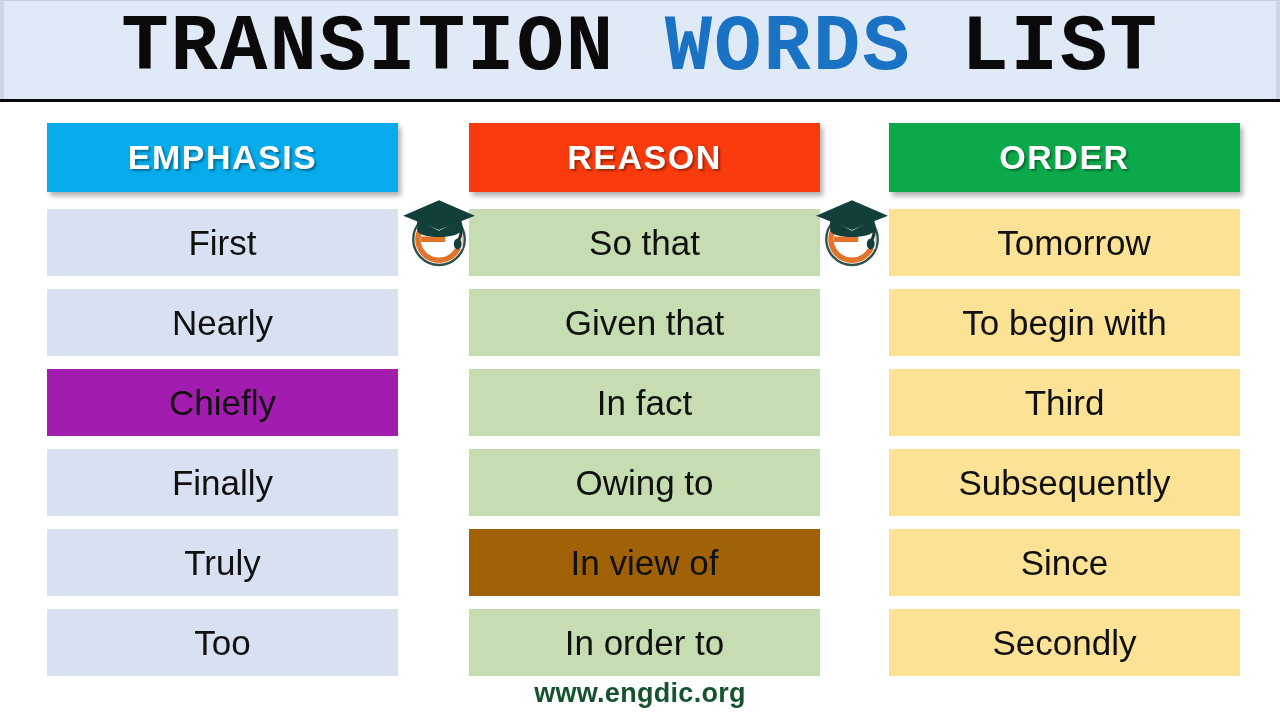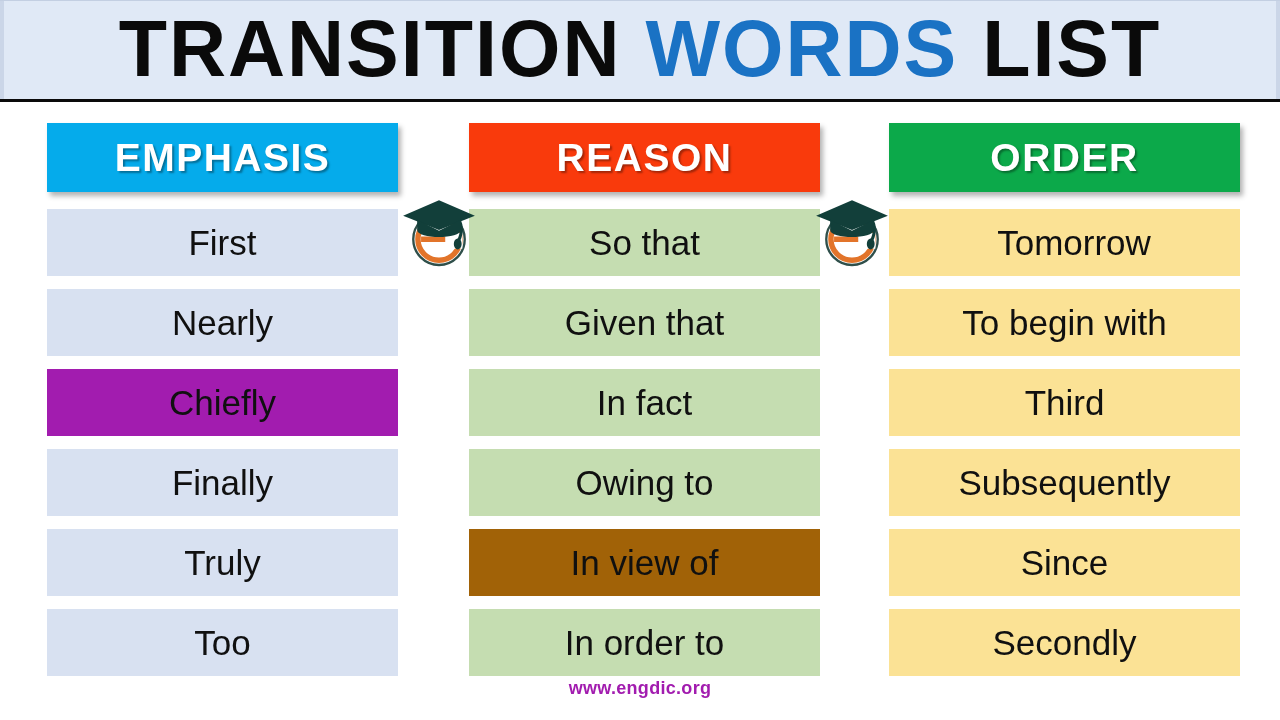--- a/index.html
+++ b/index.html
@@ -38,21 +38,21 @@
     background: #cbd6e8;
   }
   #title-bar::after {
     content: "";
     position: absolute;
     right: 0; top: 0; bottom: 0;
     width: 4px;
     background: #cbd6e8;
   }
   .title-text {
-    font-family: Liberation Sans, sans-serif;
+    font-family: Liberation Mono, monospace;
     font-weight: bold;
     font-size: 79px;
     letter-spacing: 2px;
     line-height: 1;
     white-space: nowrap;
     margin-top: -4px;
   }
   .t-black { color: #0a0a0a; }
   .t-blue  { color: #1a72c4; }
 
@@ -78,21 +78,21 @@
     height: 69px;
     display: flex;
     align-items: center;
     justify-content: center;
     box-shadow: 3px 4px 5px rgba(0,0,0,0.30);
     margin-bottom: 17px;
   }
   .col-header-label {
     font-family: "Liberation Sans", sans-serif;
     font-weight: bold;
-    font-size: 39px;
+    font-size: 34px;
     color: #ffffff;
     letter-spacing: 1.5px;
     text-shadow: 2px 2px 2px rgba(0,0,0,0.35);
     text-align: center;
   }
 
   .cell {
     height: 67px;
     margin-bottom: 13px;
     display: flex;
@@ -126,22 +126,22 @@
     height: 48px;
     display: flex;
     align-items: flex-start;
     justify-content: center;
     padding-top: 6px;
     box-sizing: border-box;
   }
   #footer-label {
     font-family: "Liberation Sans", sans-serif;
     font-weight: bold;
-    font-size: 18px;
-    color: #a21caf;
+    font-size: 27px;
+    color: #14532d;
     letter-spacing: 0.3px;
   }
 </style>
 </head>
 <body>
 
 <div id="title-bar" style="background-color: rgb(224, 233, 246);">
   <div class="title-text"><span class="t-black" style="color: rgb(10, 10, 10);">TRANSITION</span><span class="t-black">&nbsp;</span><span class="t-blue" style="color: rgb(26, 114, 196);">WORDS</span><span class="t-black">&nbsp;</span><span class="t-black" style="color: rgb(10, 10, 10);">LIST</span></div>
 </div>
 

